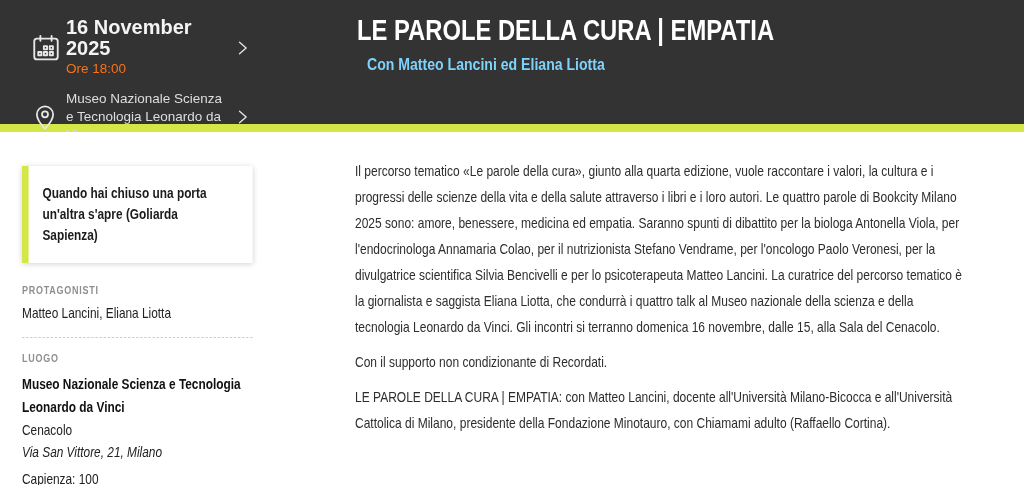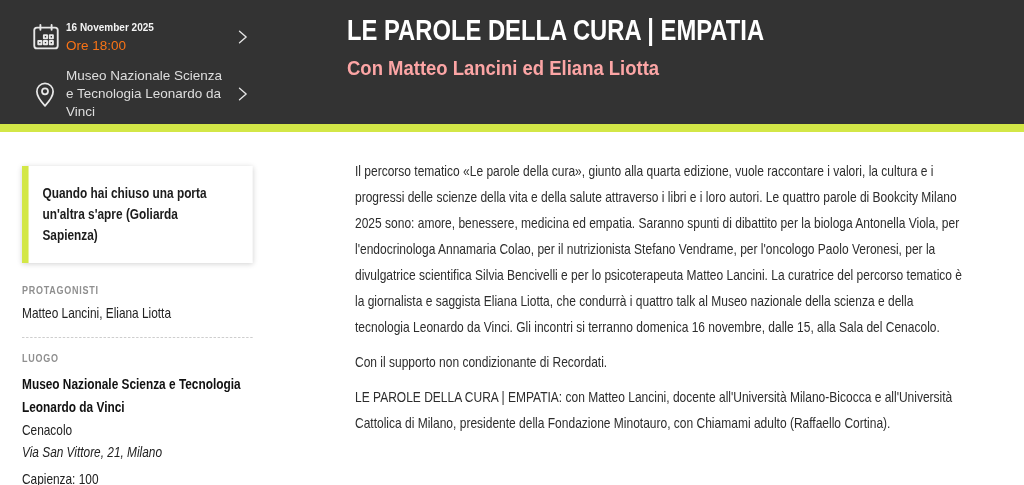--- a/index.html
+++ b/index.html
@@ -19,35 +19,35 @@
   }
   .header-left { position: absolute; left: 30px; top: 18px; width: 222px; }
   .header-row {
     display: flex; align-items: center;
     cursor: pointer; color: #e3e3e3;
   }
   .header-row + .header-row { margin-top: 12px; }
   .hicon { flex: 0 0 36px; display: flex; align-items: center; color: #e8e8e8; }
   .hicon svg { display: block; }
   .hrow-text { flex: 1 1 auto; font-size: 13.5px; line-height: 18px; color: #dedede; }
-  .hrow-text .date-line { font-weight: 700; color: #f4f4f4; font-size: 10px; margin-top: 48px; }
+  .hrow-text .date-line { font-weight: 700; color: #f4f4f4; font-size: 20px; margin-top: 48px; }
   .hrow-text .time-line { color: #f97316; }
   .venue-text { max-width: 176px; }
   .chev { flex: 0 0 20px; margin-left: 8px; color: #e6e6e6; }
   .chev svg { display: block; }
 
-  .title-block { position: absolute; left: 347px; top: 14px; }
+  .title-block { position: absolute; left: 357px; top: 14px; }
   .page-title {
     margin: 0; font-size: 29px; line-height: 33px; font-weight: 700;
     color: #ffffff; letter-spacing: 0;
     white-space: nowrap;
   }
   .page-title .squeeze { display: inline-block; transform: scaleX(0.82); transform-origin: 0 50%; }
   .page-subtitle {
-    margin: 9px 0 0; font-size: 21px; font-weight: 700; color: #fca5a5;
+    margin: 9px 10px 0; font-size: 16px; font-weight: 700; color: #7dd3fc;
     white-space: nowrap;
   }
   .page-subtitle .squeeze { display: inline-block; transform: scaleX(0.88); transform-origin: 0 50%; }
 
   
   .accent-bar { width: 100%; height: 8px; background: #d3e747; }
 
   
   .content { position: relative; width: 100%; height: 353px; background: #fff; }
 

